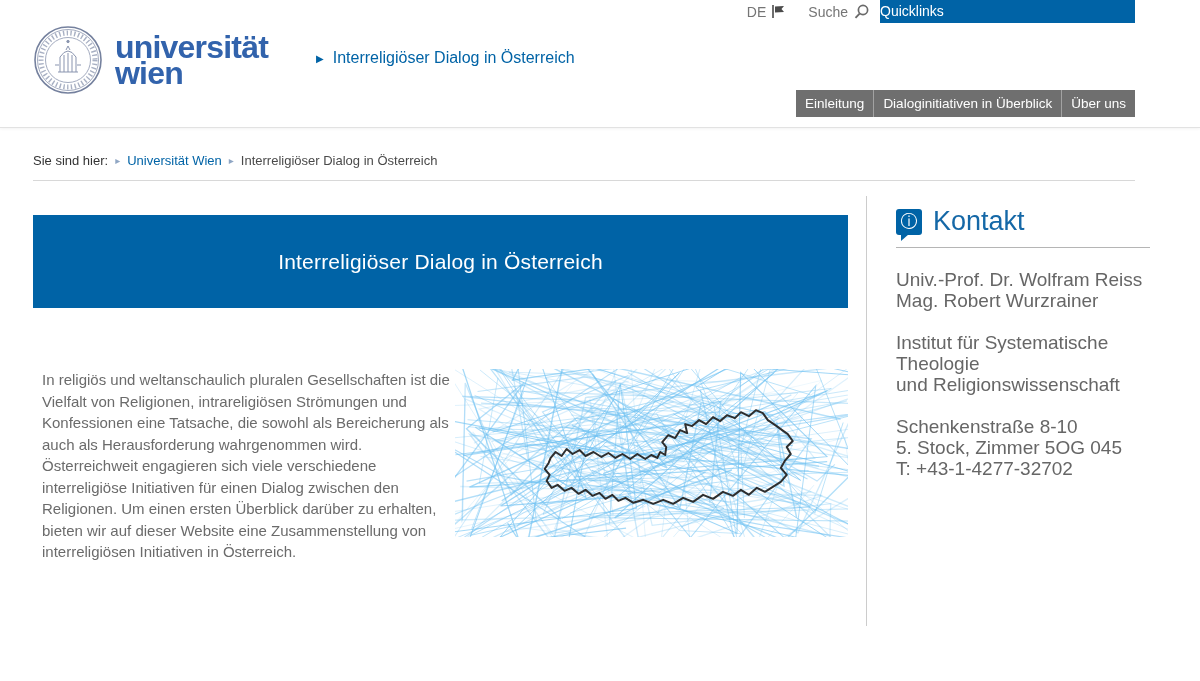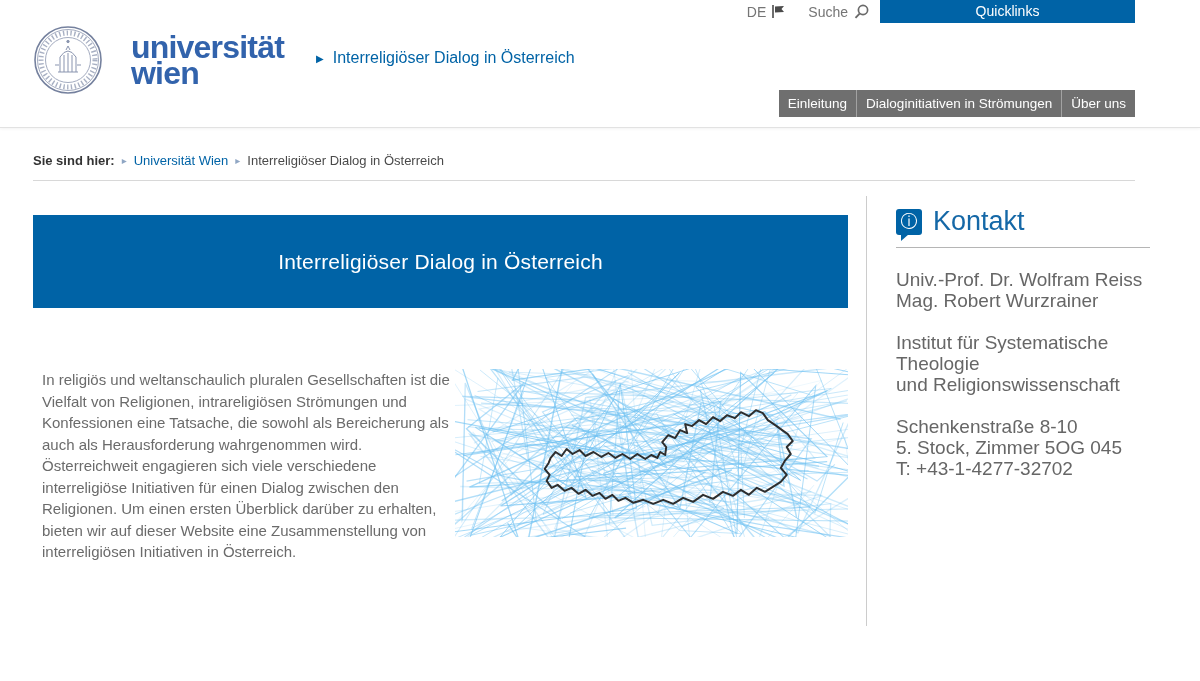--- a/index.html
+++ b/index.html
@@ -7,46 +7,46 @@
               font-family:"Liberation Sans", sans-serif; }
 
   .page { position:relative; width:1200px; height:681px; background:#fff; }
 
   
   header { position:relative; height:128px; background:#fff;
            border-bottom:1px solid #e2e2e2; box-shadow:0 1px 3px rgba(0,0,0,.05); }
 
   .quicklinks { position:absolute; top:0; right:65px; width:255px; height:23px;
                 background:#0063a6; color:#fff; font-size:14px; line-height:23px;
-                text-align:center; cursor:pointer; }
+                cursor:pointer; }
 
   .top-meta { position:absolute; top:0; right:330px; height:23px; display:flex;
               align-items:center; gap:22px; color:#757575; font-size:14px; }
   .top-meta .grp { display:flex; align-items:center; gap:5px; cursor:pointer; }
   .top-meta svg { display:block; }
 
   .logo { position:absolute; left:33px; top:25px; display:flex; align-items:center;
-          gap:28px; cursor:pointer; }
+          gap:12px; cursor:pointer; }
   .wordmark { display:flex; flex-direction:column; color:#3263ac; font-weight:bold;
               font-size:32px; line-height:26px; letter-spacing:-0.8px; }
 
   .site-title { position:absolute; left:316px; top:49px; display:flex; align-items:center;
                 gap:9px; color:#0063a6; font-size:16px; cursor:pointer; }
   .site-title .tri { font-size:10px; color:#0063a6; }
 
   .main-nav { position:absolute; right:65px; top:90px; display:flex; }
   .main-nav .nav-btn { background:#6f6f6f; color:#fff; font-size:13.5px; height:27px;
                        line-height:27px; padding:0 9px; cursor:pointer;
                        border-left:1px solid #a2a2a2; }
   .main-nav .nav-btn:first-child { border-left:none; }
 
   
   .breadcrumb-area { padding:25px 65px 0 33px; }
   .breadcrumb { font-size:13px; color:#4a4a4a; display:flex; align-items:center; gap:7px; }
-  .bc-label { font-weight:bold; color:#333; }
+  .bc-label { font-weight:normal; color:#333; }
   .bc-sep { color:#8fa6c4; font-size:10px; }
   .bc-link { color:#0063a6; text-decoration:none; cursor:pointer; }
   .bc-rule { margin-top:12px; height:1px; background:#d8d8d8; width:1102px; }
 
   
   .main-wrap { position:relative; margin:34px 0 0 33px; width:1102px; display:flex; }
   .col-main { width:815px; }
   .banner { height:93px; background:#0063a6; display:flex; align-items:center;
             justify-content:center; }
   .banner h1 { color:#fff; font-size:21px; font-weight:normal; letter-spacing:.2px; }
@@ -116,21 +116,21 @@
       </div>
     </div>
 
     <div class="site-title">
       <span class="tri">▶</span>
       <span>Interreligiöser Dialog in Österreich</span>
     </div>
 
     <nav class="main-nav">
       <div class="nav-btn">Einleitung</div>
-      <div class="nav-btn">Dialoginitiativen in Strömungen</div>
+      <div class="nav-btn">Dialoginitiativen in Überblick</div>
       <div class="nav-btn">Über uns</div>
     </nav>
   </header>
 
   <div class="breadcrumb-area">
     <div class="breadcrumb">
       <span class="bc-label">Sie sind hier:</span>
       <span class="bc-sep">▸</span>
       <a class="bc-link">Universität Wien</a>
       <span class="bc-sep">▸</span>

